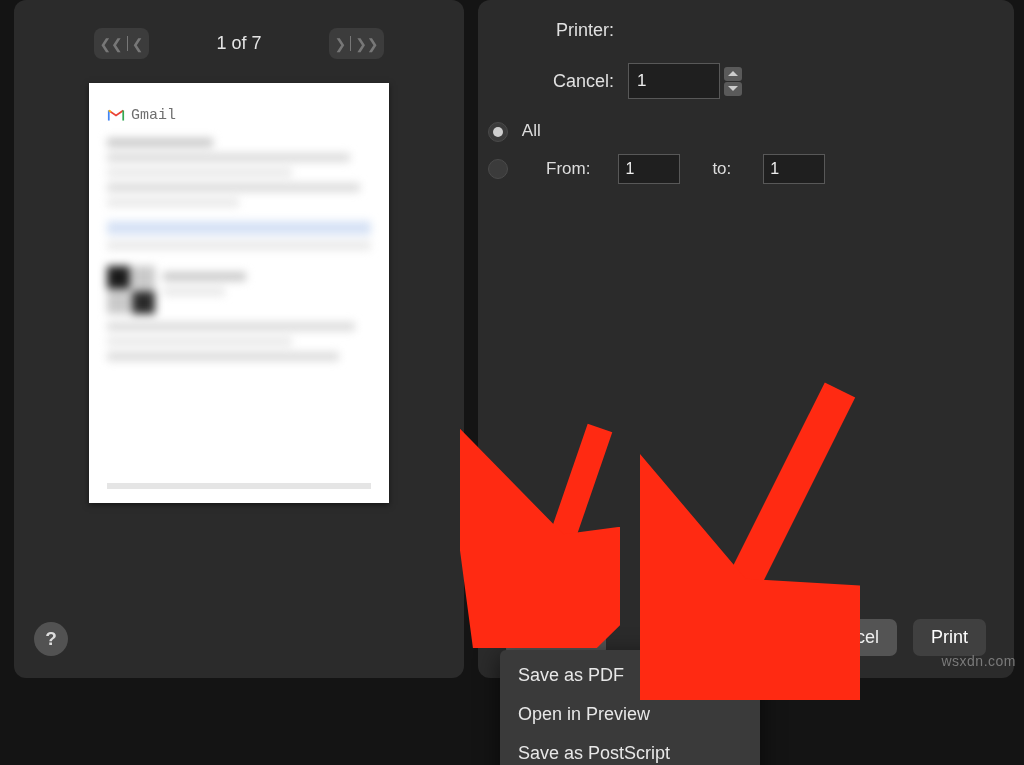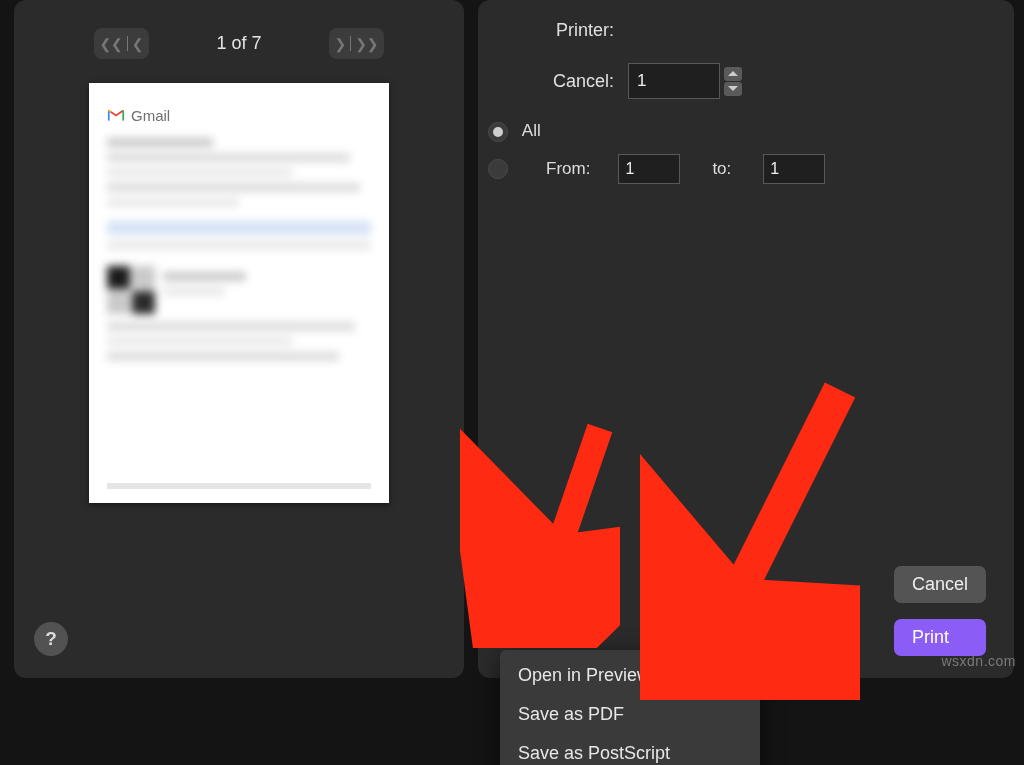--- a/index.html
+++ b/index.html
@@ -27,21 +27,21 @@
     display: flex; align-items: center; justify-content: center; gap: 4px;
     color: #777; font-size: 14px;
   }
   .pager-btn .div { width:1px; height:15px; background:#777; }
   .page-label { color:#e5e5e5; font-size: 18px; flex:0 0 auto; width: 120px; text-align:center;}
   .preview {
     margin: 14px auto 0; width: 300px; height: 420px; background:#fff; position:relative;
     box-shadow: 0 2px 6px rgba(0,0,0,.5);
     padding: 24px 18px 12px; color:#666; font-size:10px;
   }
-  .gmail-bar { display:flex; align-items:center; gap:6px; margin-bottom:14px;}
+  .gmail-bar { display:flex; align-items:center; gap:6px; margin-bottom:14px;font-family:Liberation Mono, monospace;}
   .gmail-logo { width:18px; height:13px; position:relative; }
   .gmail-logo svg { display:block; }
   .gmail-text { color:#6f6f6f; font-size:15px; font-weight:500; }
   .blur { filter: blur(4px); }
   .line { height:9px; background:#dcdcdc; margin:6px 0; border-radius:1px; }
   .line.lt { background:#e9e9e9; }
   .line.dk { background:#c9c9c9; }
   .line.blue { background:#d6e2f5; height:14px; }
   .avatar-row { display:flex; gap:8px; margin:16px 0 8px; align-items:flex-start;}
   .avatar { width:48px; height:48px; display:grid; grid-template-columns:1fr 1fr; grid-template-rows:1fr 1fr; gap:2px;}
@@ -49,21 +49,21 @@
   .avatar div:nth-child(1){ background:#1a1a1a;}
   .avatar div:nth-child(4){ background:#2a2a2a;}
   .footer-line { position:absolute; bottom:14px; left:18px; right:18px; height:6px; background:#e5e5e5; }
 
   .left-bottom { position:absolute; left:20px; right:20px; bottom:22px; display:flex; align-items:center; justify-content:space-between; }
   .help-btn { width:34px; height:34px; border-radius:50%; background:#525252; display:flex; align-items:center; justify-content:center; color:#ddd; font-size:19px; font-weight:600; }
   .mac-btn {
     background:#5c5c5c; color:#eee; border-radius:7px; padding:8px 18px; font-size:18px;
     display:inline-flex; align-items:center; gap:6px;
   }
-  .mac-btn.light { background:#8b5cf6; color:#fff;text-align:right; }
+  .mac-btn.light { background:#404040; color:#fff;text-align:right; }
   .mac-btn.x { background:#545454; }
 
   
   .form { padding: 20px 30px 0 10px; }
   .row { display:flex; align-items:center; margin-bottom: 22px; }
   .lbl { width: 140px; text-align:right; padding-right:14px; color:#e0e0e0; font-size:18px; }
   .select {
     flex:1; height:38px; background:#545454; border-radius:7px; display:flex; align-items:center;
     padding:0 12px; position:relative; color:#eee; font-size:18px;
   }
@@ -76,21 +76,21 @@
   .num-input { width:92px; height:36px; background:#1f1f1f; border:1px solid #585858; color:#eee; padding:0 8px; font-size:17px; }
   .stepper { width:20px; height:36px; display:flex; flex-direction:column; justify-content:center; gap:1px; margin-left:4px;}
   .stepper div { width:18px;height:14px;background:#5a5a5a;border-radius:3px;display:flex;align-items:center;justify-content:center;}
   .radio { width:20px;height:20px;border-radius:50%;border:1px solid #4a4a4a;background:#3b3b3b;display:inline-flex;align-items:center;justify-content:center;margin-right:10px;vertical-align:middle;}
   .radio.sel::after{content:"";width:10px;height:10px;border-radius:50%;background:#cfcfcf;}
   .pages-col { display:flex; flex-direction:column; gap:12px; }
   .pages-row2 { display:flex; align-items:center; gap:28px; margin-left:0; }
   .small-input { width:62px; height:30px; background:#1f1f1f; border:1px solid #585858; color:#eee; padding:0 6px; font-size:16px; }
 
   .right-bottom { position:absolute; left:28px; right:28px; bottom:22px; display:flex; align-items:center; justify-content:space-between;}
-  .right-actions { display:flex; gap:16px;flex-direction:column; }
+  .right-actions { display:flex; gap:16px; }
 
   .pdf-btn { display:inline-flex; align-items:center; gap:6px; }
   .mini-caret { width:22px;height:22px;background:#6c6c6c;border-radius:5px;display:flex;align-items:center;justify-content:center;}
 
   
   .menu {
     position:absolute; left:500px; top:650px; width:260px;
     background:#3a3a3a; border-radius:6px; padding:6px 0;
     box-shadow:0 6px 24px rgba(0,0,0,.6);
     z-index:40;
@@ -213,22 +213,22 @@
         <span>Cancel</span>
       </div>
       <div class="mac-btn light">
         <span>Print</span>
       </div>
     </div>
   </div>
 </div>
 
 <div class="menu">
+  <div class="menu-item">Save as PDF</div>
   <div class="menu-item">Open in Preview</div>
-  <div class="menu-item">Save as PDF</div>
   <div class="menu-item">Save as PostScript</div>
 </div>
 
 <svg class="arrow" style="left:460px; top:418px;" width="160" height="230" viewBox="0 0 160 230">
   <defs>
       <marker id="ah1" markerWidth="16" markerHeight="16" refX="6" refY="6" orient="auto">
     <path d="M0,0 L12,6 L0,12 L3,6 z" fill="#ff2a12"></path>
       </marker>
     </defs>
   <line x1="140" y1="10" x2="78" y2="190" stroke="#ff2a12" stroke-width="26" marker-end="url(#ah1)"></line>

